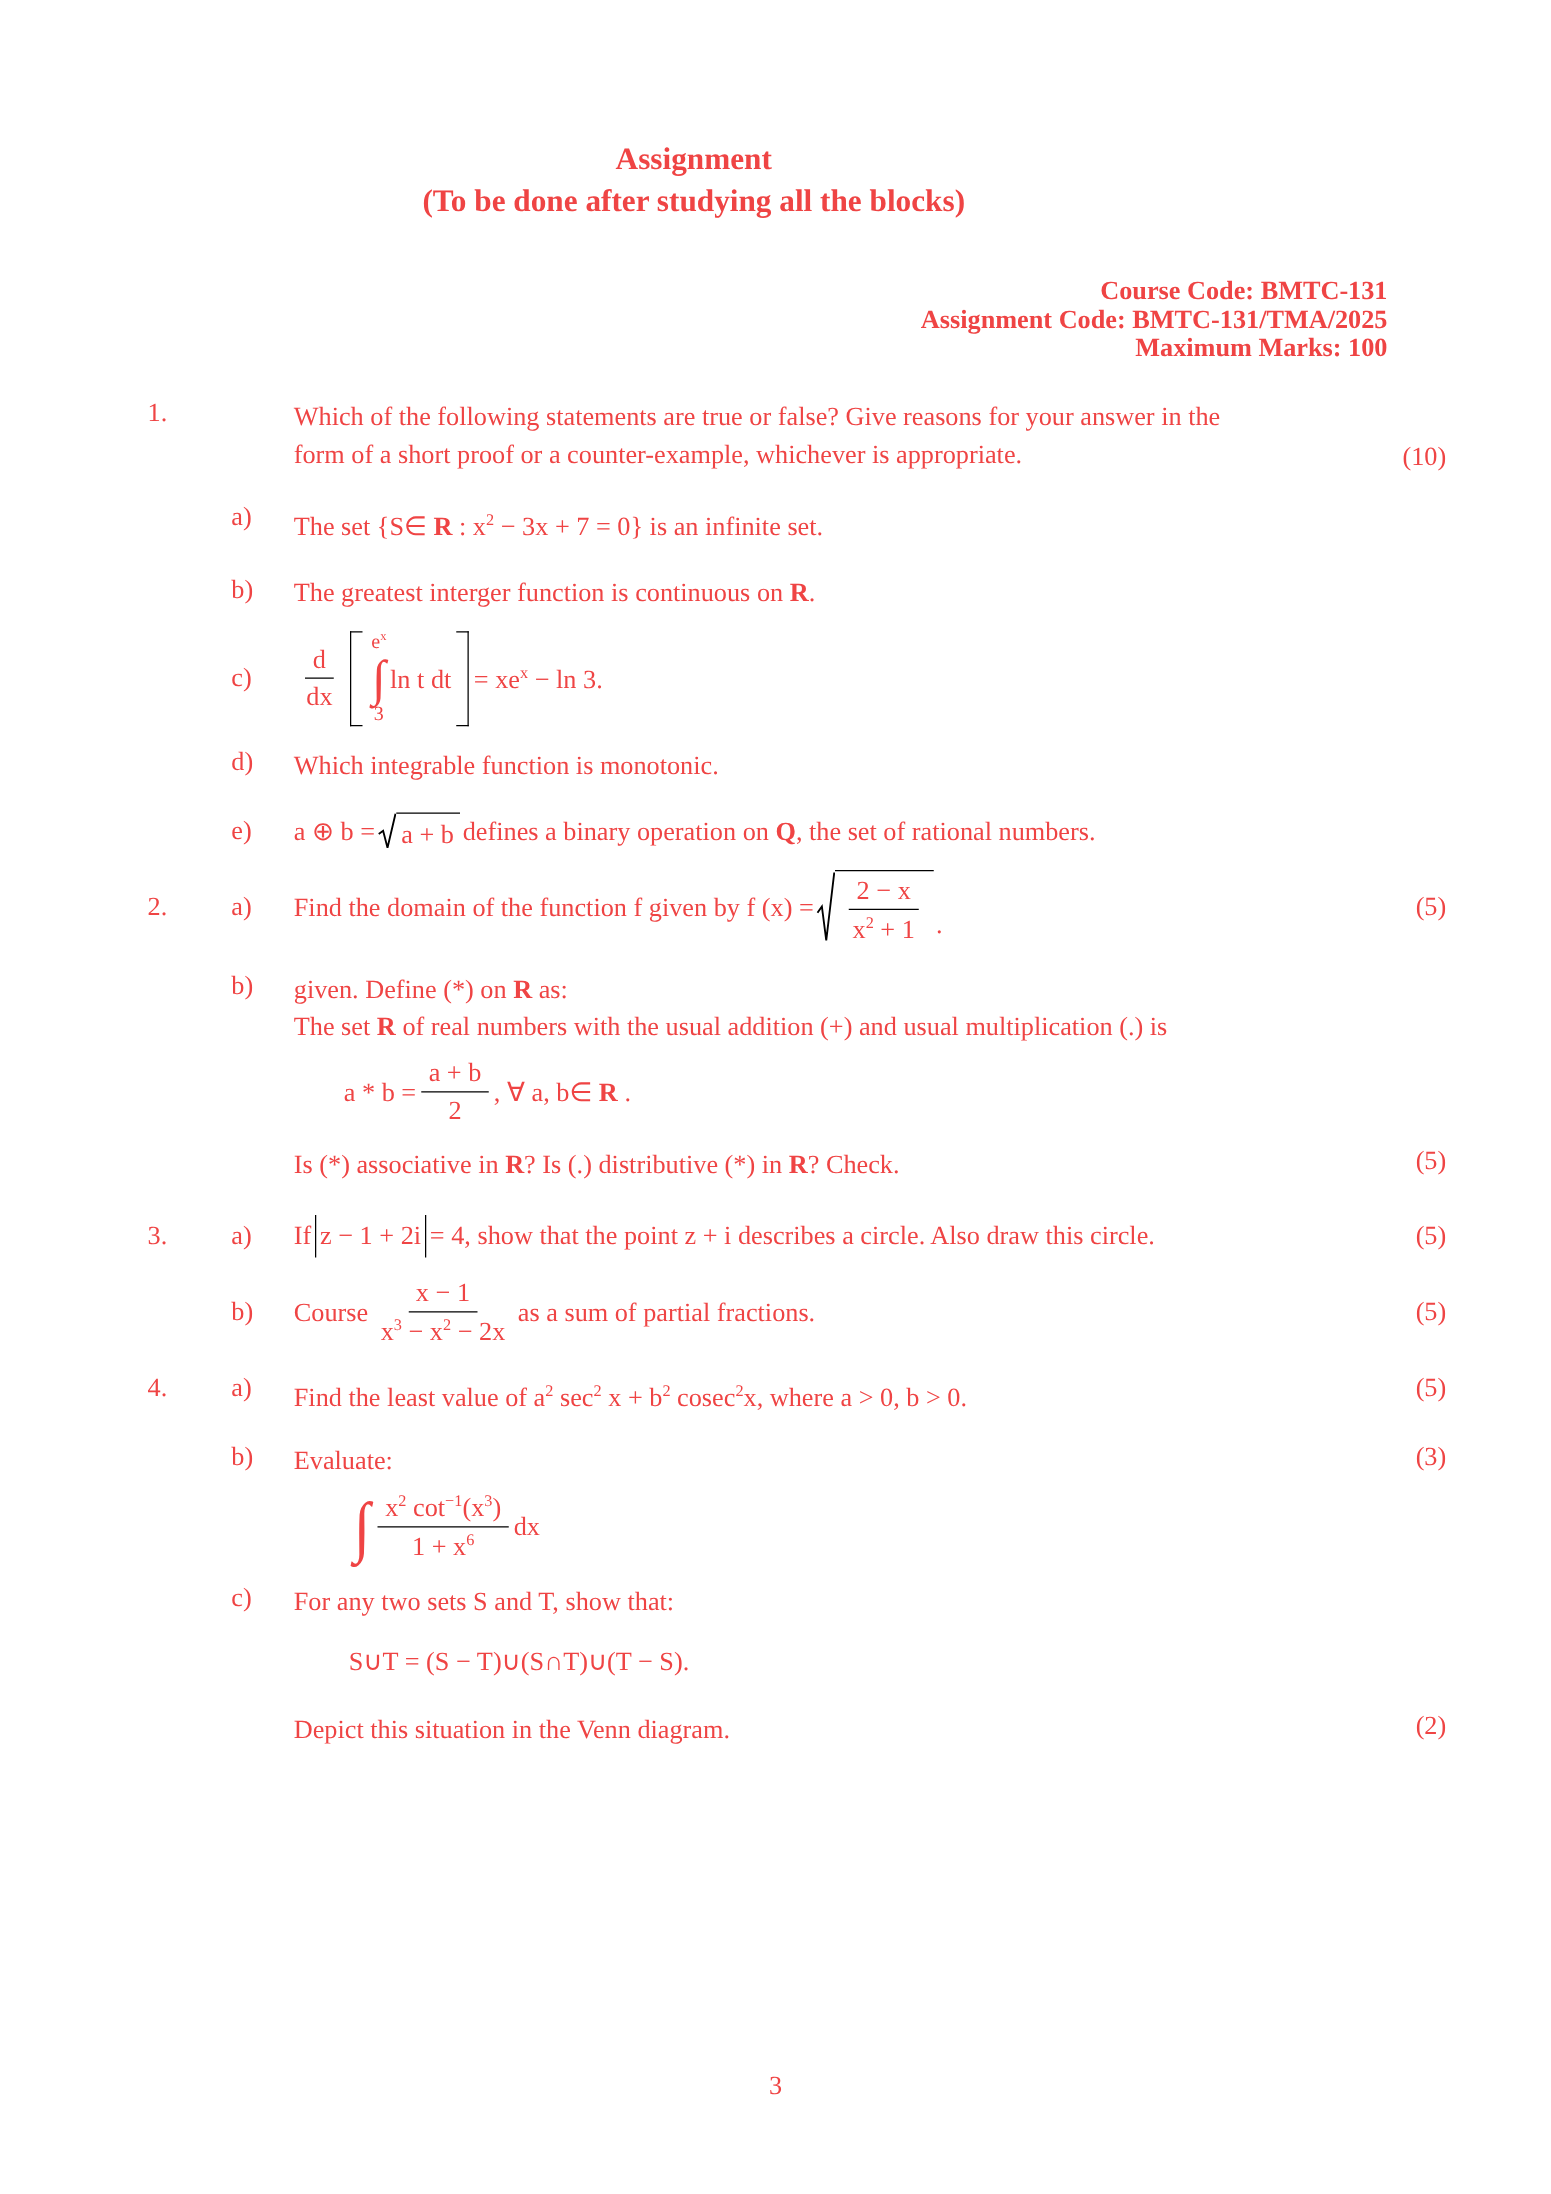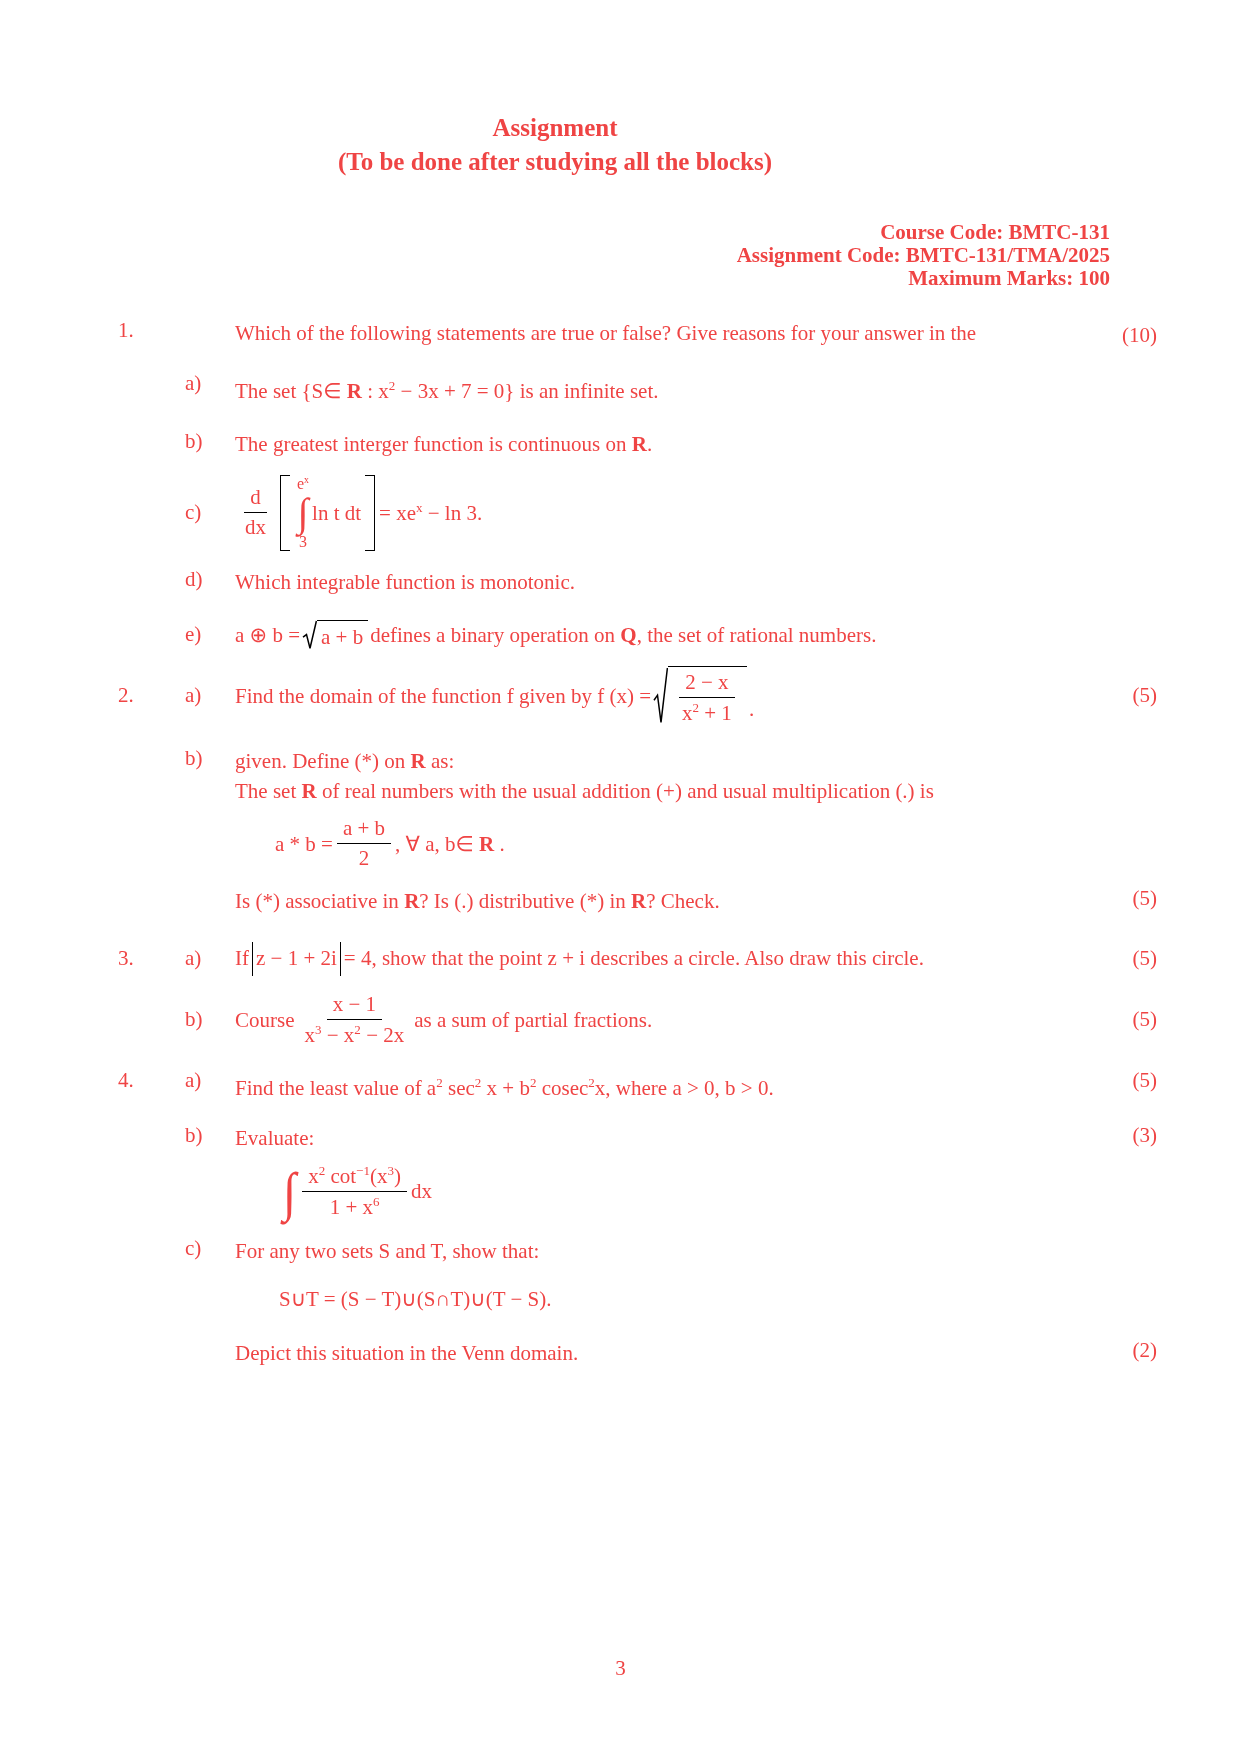--- a/index.html
+++ b/index.html
@@ -74,20 +74,21 @@
     <div>Maximum Marks: 100</div>
   </div>
 
   <div class="qarea">
 
     <div class="row q1head">
       <div>1.</div>
       <div></div>
       <div class="qtext">
         <div><span>Which of the following statements are true or false? Give reasons for your answer in the</span></div>
+        <div><span>form of a short proof or a counter-example, whichever is appropriate.</span></div>
       </div>
       <div class="qmarks">(10)</div>
     </div>
 
     <div class="row">
       <div></div>
       <div>a)</div>
       <div class="qtext"><span>The set {S∈ </span><b>R</b><span> : x</span><sup>2</sup><span> − 3x + 7 = 0} is an infinite set.</span></div>
       <div class="qmarks"></div>
     </div>
@@ -280,21 +281,21 @@
         <span class="formula-line ind44">
             <span>S∪T = (S − T)∪(S∩T)∪(T − S).</span>
           </span>
       </div>
       <div class="qmarks"></div>
     </div>
 
     <div class="row mb0">
       <div></div>
       <div></div>
-      <div class="qtext"><span>Depict this situation in the Venn domain.</span></div>
+      <div class="qtext"><span>Depict this situation in the Venn diagram.</span></div>
       <div class="qmarks">(2)</div>
     </div>
 
   </div>
 
   <div class="page-number">3</div>
 
 </div>
 
 </body></html>

